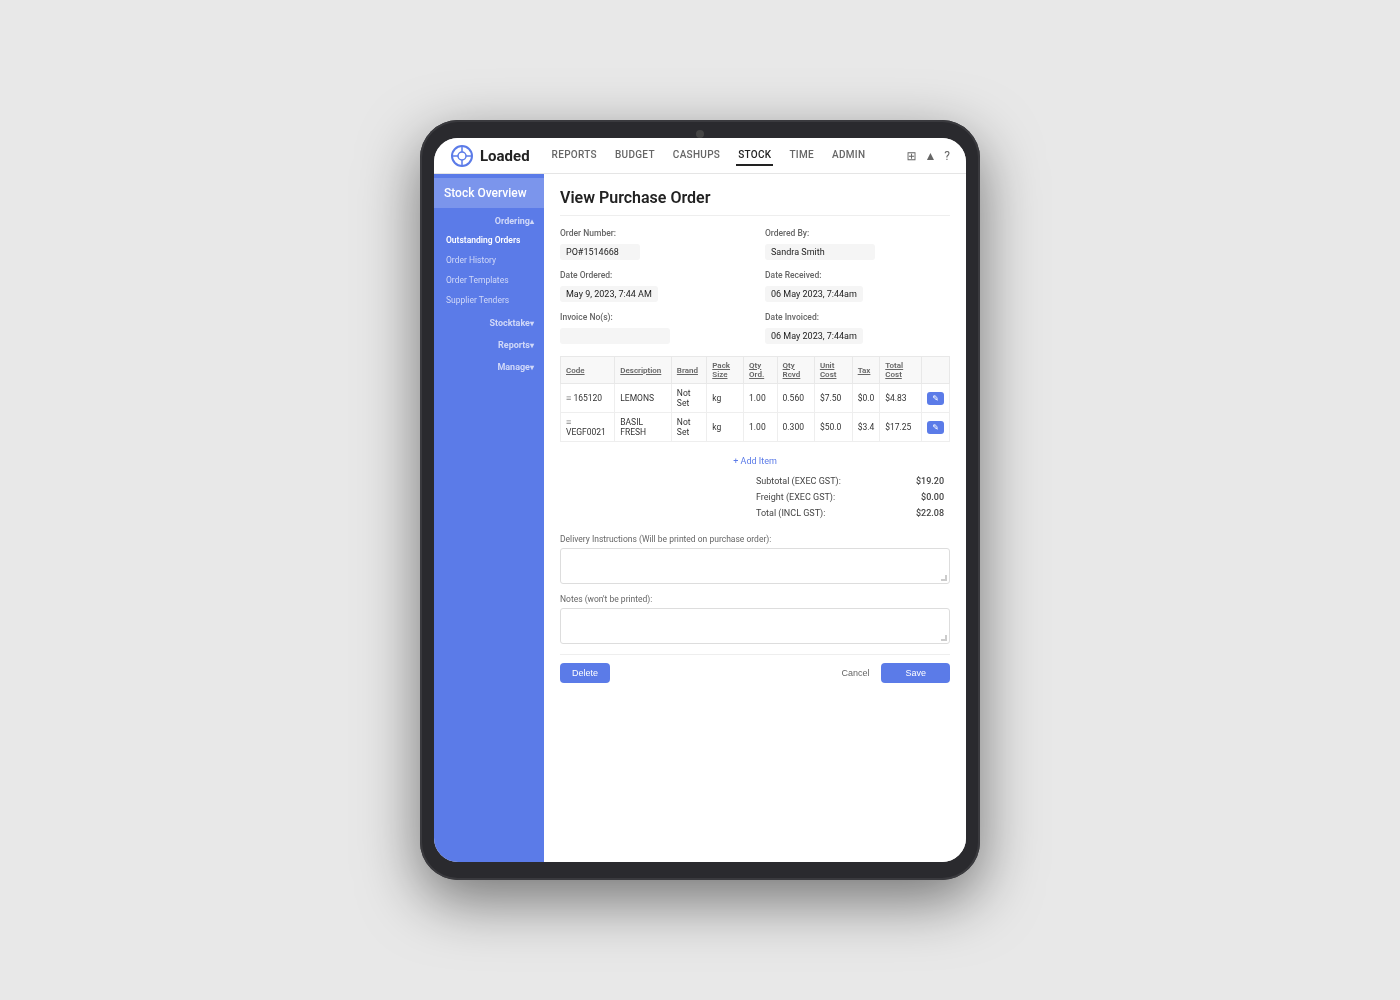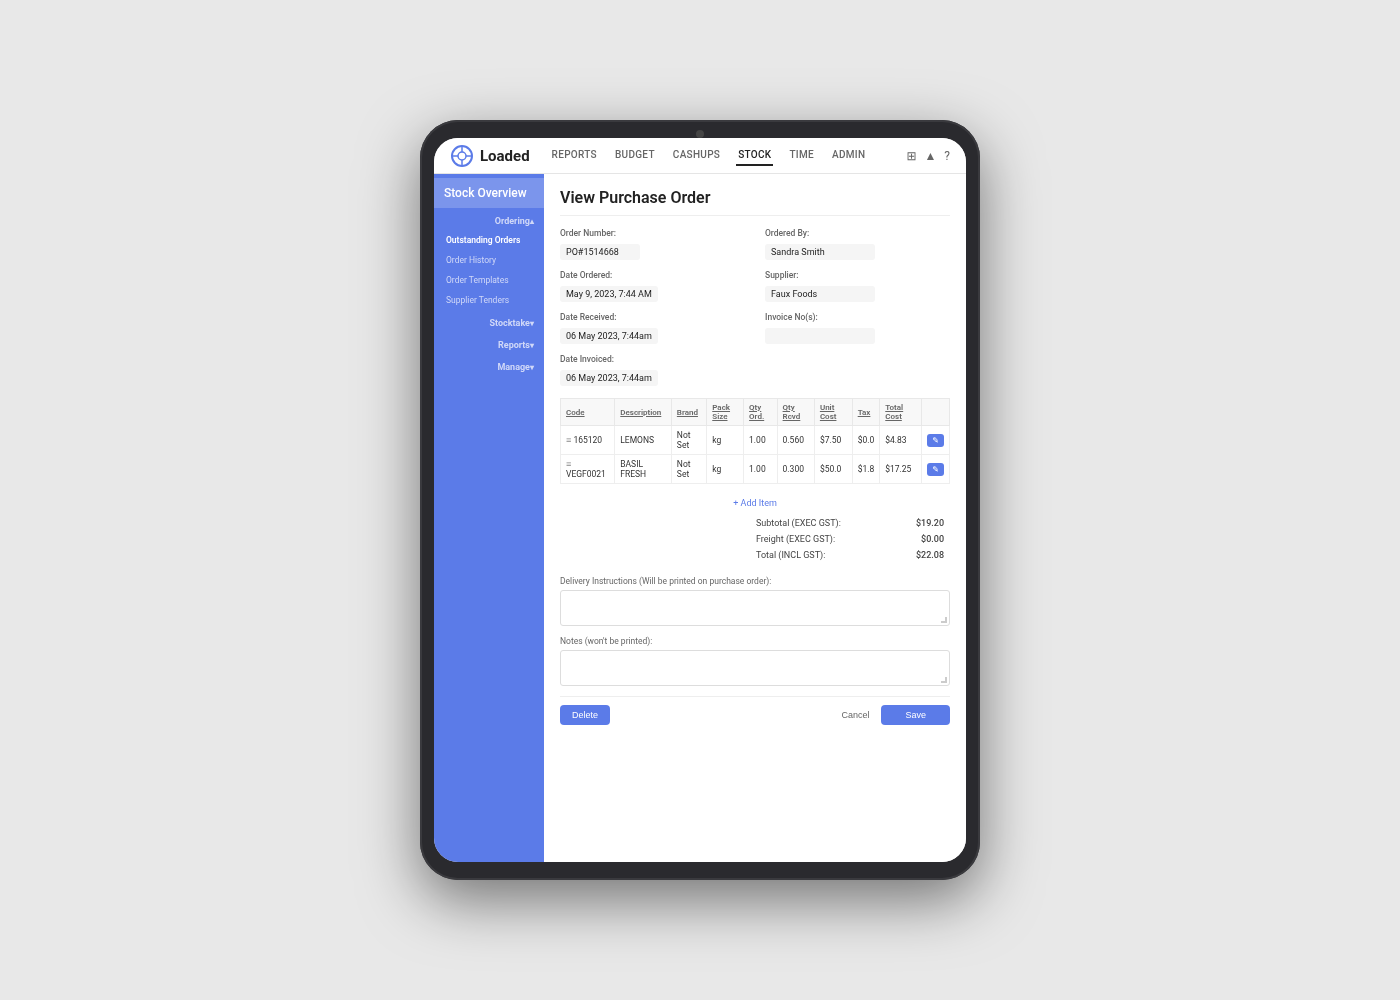--- a/index.html
+++ b/index.html
@@ -382,24 +382,20 @@
             <label>Order Number:</label>
             <span class="field-value">PO#1514668</span>
           </div>
           <div class="form-field">
             <label>Ordered By:</label>
             <span class="field-value wide">Sandra Smith</span>
           </div>
           <div class="form-field">
             <label>Date Ordered:</label>
             <span class="field-value">May 9, 2023, 7:44 AM</span>
-          </div>
-          <div class="form-field">
-            <label>Supplier:</label>
-            <span class="field-value wide">Faux Foods</span>
           </div>
           <div class="form-field">
             <label>Date Received:</label>
             <span class="field-value">06 May 2023, 7:44am</span>
           </div>
           <div class="form-field">
             <label>Invoice No(s):</label>
             <span class="field-value wide">&nbsp;&nbsp;&nbsp;&nbsp;&nbsp;&nbsp;&nbsp;&nbsp;&nbsp;&nbsp;&nbsp;&nbsp;&nbsp;&nbsp;&nbsp;</span>
           </div>
           <div class="form-field">
@@ -445,21 +441,21 @@
               <td>
                 <span class="row-icon">≡</span>
                 <span>VEGF0021</span>
               </td>
               <td>BASIL FRESH</td>
               <td>Not Set</td>
               <td>kg</td>
               <td>1.00</td>
               <td>0.300</td>
               <td>$50.0</td>
-              <td>$1.8</td>
+              <td>$3.4</td>
               <td>$17.25</td>
               <td>
                 <button class="btn-small-blue">✎</button>
               </td>
             </tr>
           </tbody>
         </table>
 
         <span class="add-item-btn">+ Add Item</span>
 

